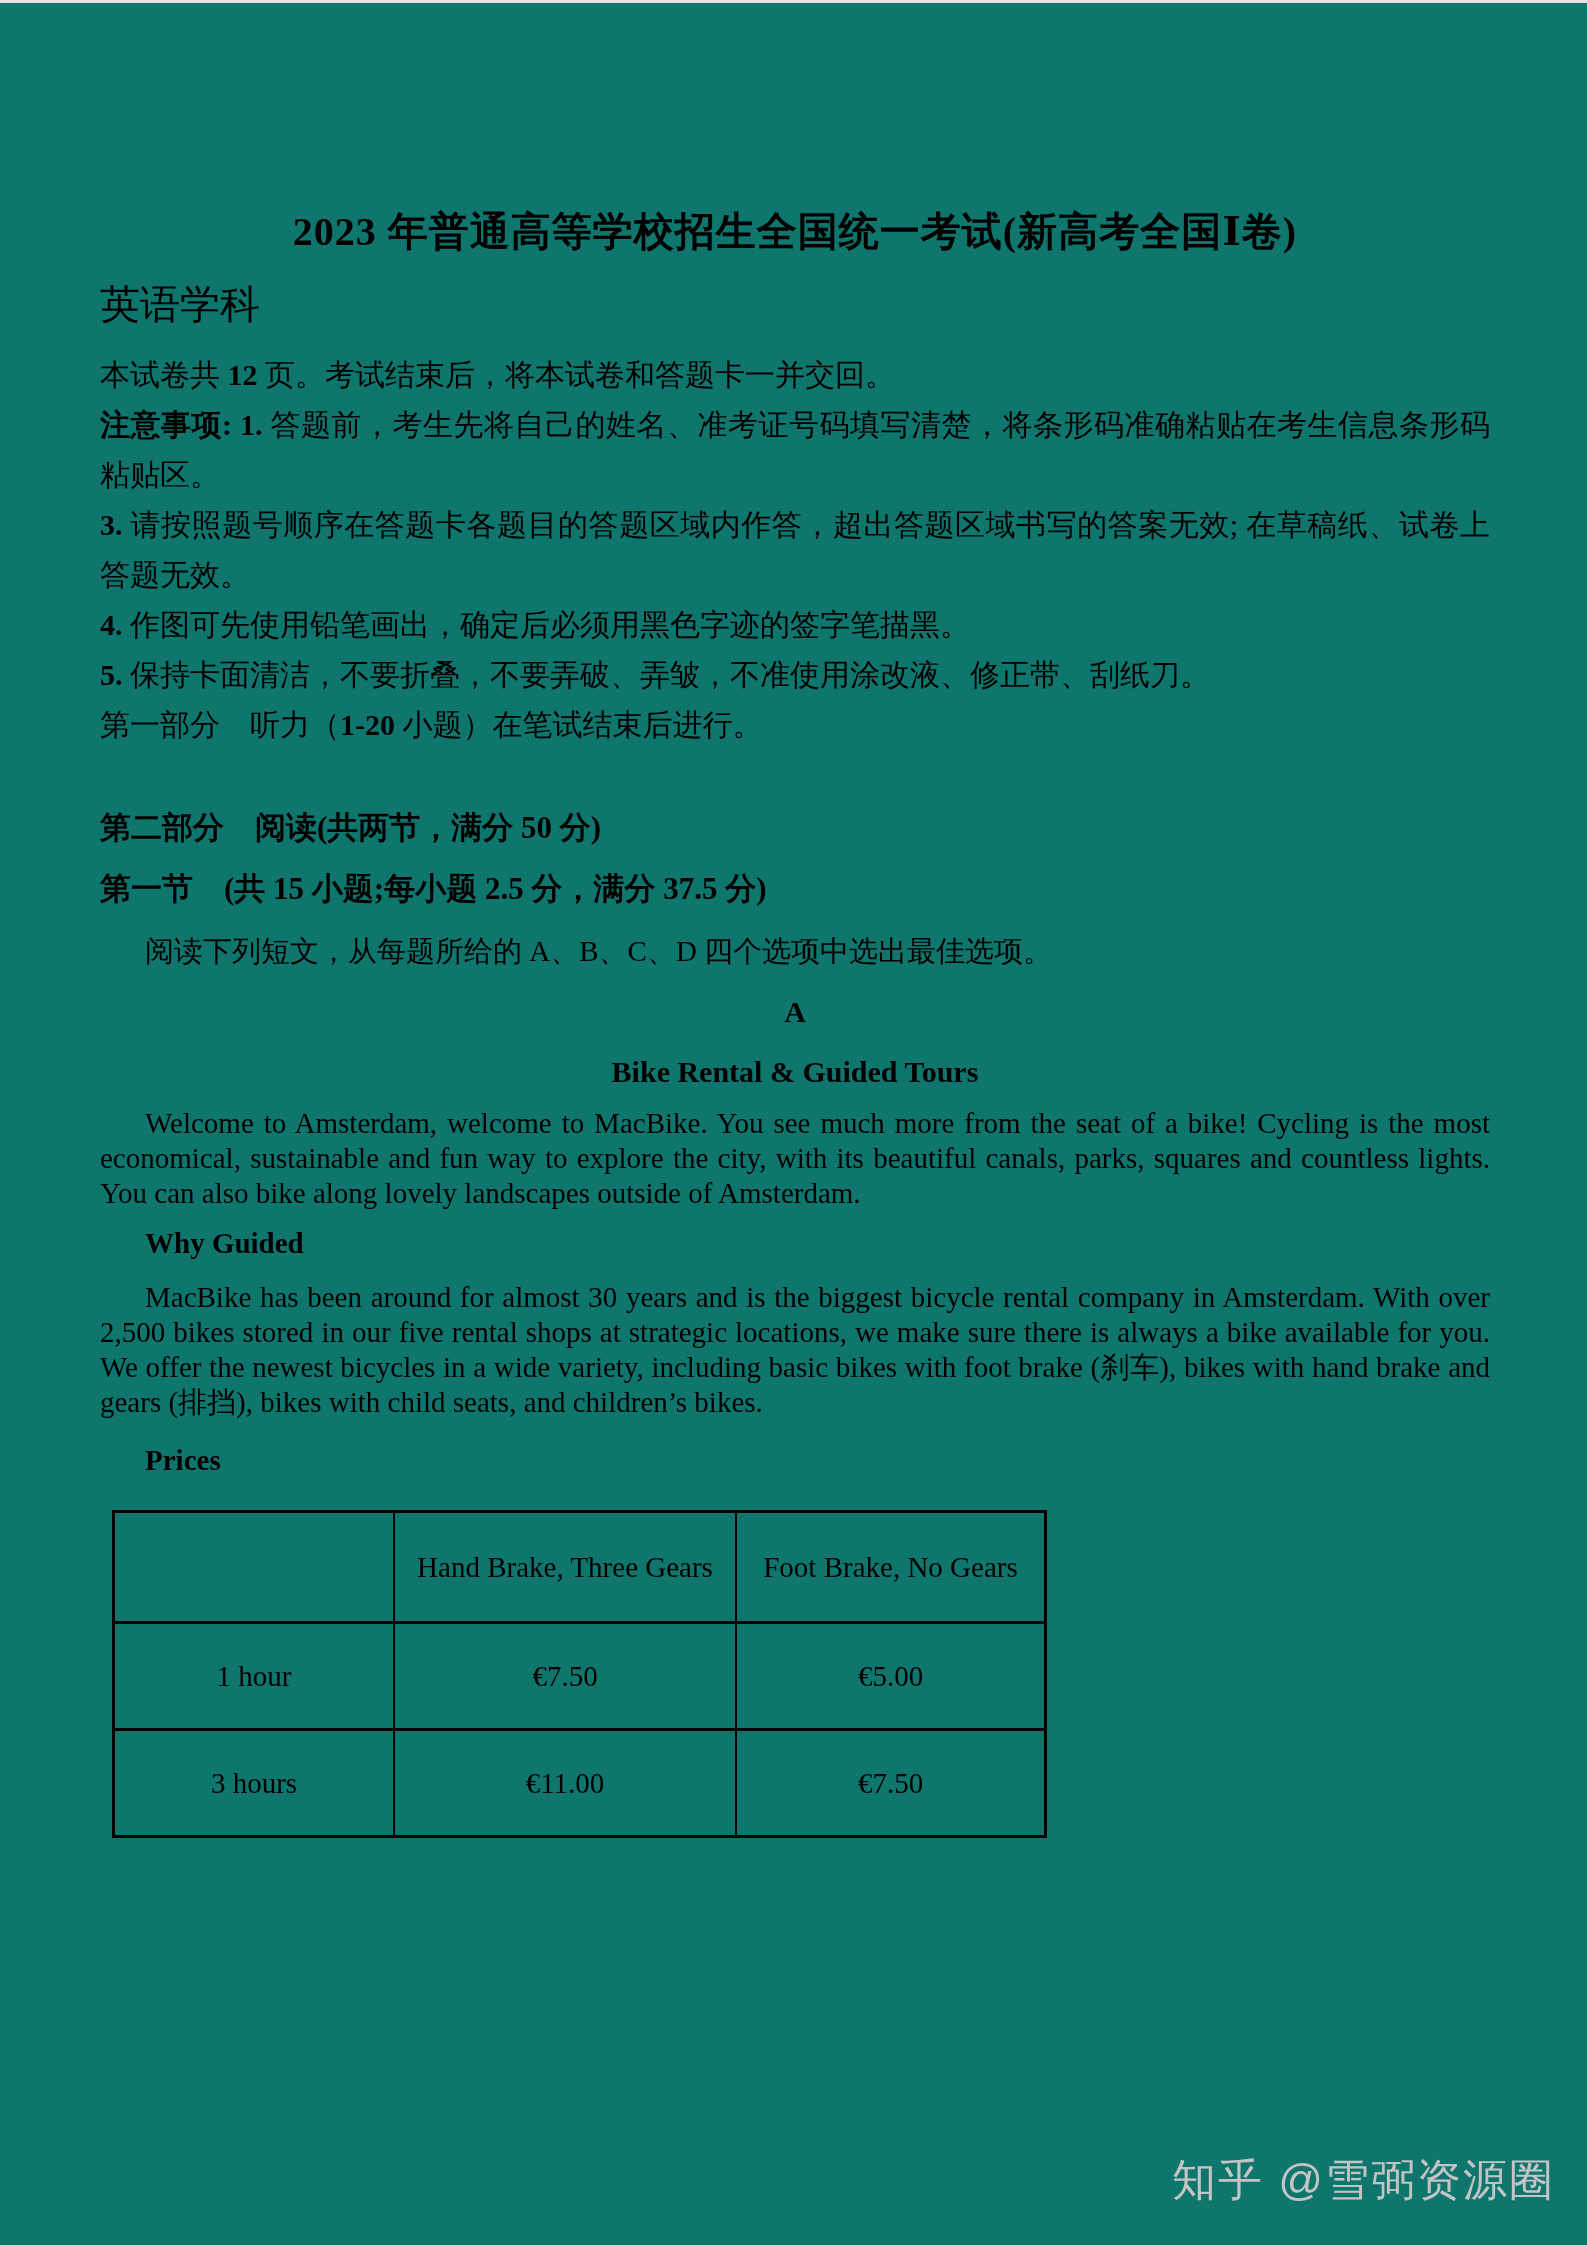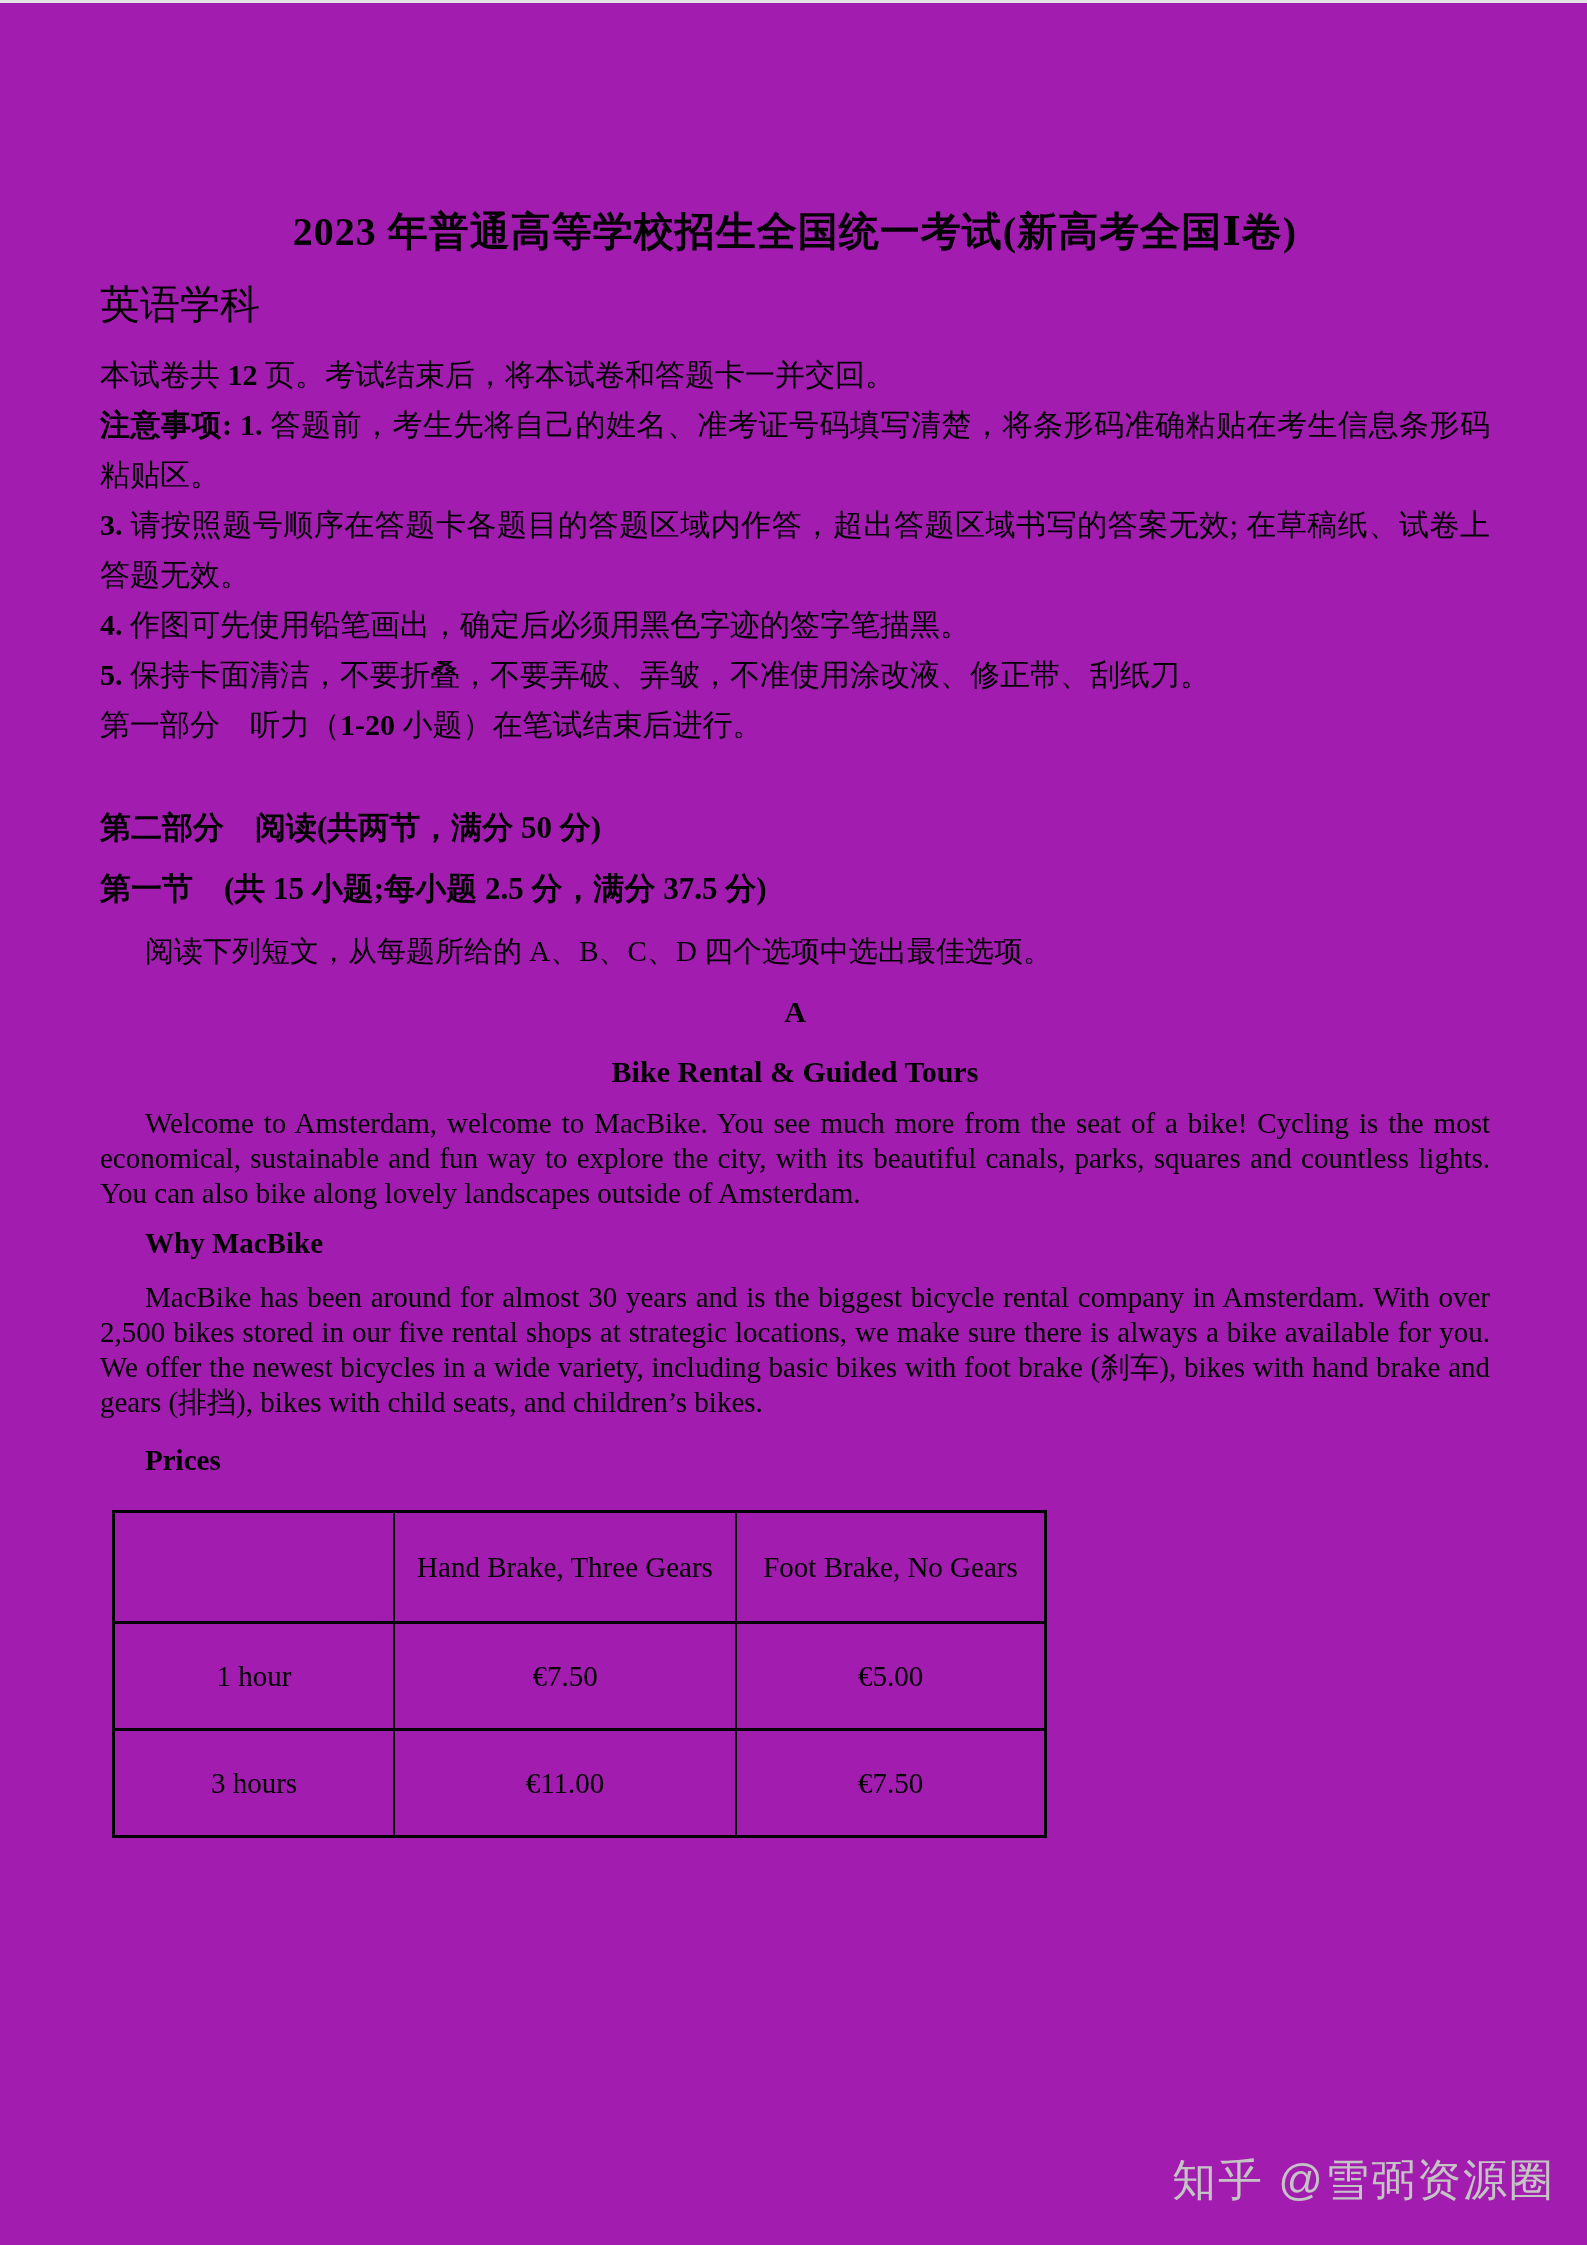--- a/index.html
+++ b/index.html
@@ -1,20 +1,20 @@
 <!DOCTYPE html>
 <html><head>
 <meta charset="utf-8">
 <style>
   html, body { margin: 0; padding: 0; background: #ffffff; }
   .page {
     position: relative;
     width: 1587px;
     height: 2245px;
-    background: #a21caf;
+    background: #0f766e;
     color: #000000;
     font-family: "Liberation Serif", "DejaVu Serif", serif;
     overflow: hidden;
     border-top: 3px solid #e3e3e3;
     box-sizing: border-box;
   }
   .content {
     position: absolute;
     left: 100px;
     top: 0;
@@ -140,21 +140,21 @@
 
     <div class="part-heading">第二部分　阅读(共两节，满分 50 分)</div>
     <div class="section-heading">第一节　(共 15 小题;每小题 2.5 分，满分 37.5 分)</div>
     <div class="direction">阅读下列短文，从每题所给的 A、B、C、D 四个选项中选出最佳选项。</div>
 
     <div class="passage-label">A</div>
     <div class="passage-title">Bike Rental &amp; Guided Tours</div>
 
     <p class="epara">Welcome to Amsterdam, welcome to MacBike. You see much more from the seat of a bike! Cycling is the most economical, sustainable and fun way to explore the city, with its beautiful canals, parks, squares and countless lights. You can also bike along lovely landscapes outside of Amsterdam.</p>
 
-    <div class="sub-heading">Why MacBike</div>
+    <div class="sub-heading">Why Guided</div>
 
     <p class="epara">MacBike has been around for almost 30 years and is the biggest bicycle rental company in Amsterdam. With over 2,500 bikes stored in our five rental shops at strategic locations, we make sure there is always a bike available for you. We offer the newest bicycles in a wide variety, including basic bikes with foot brake (刹车), bikes with hand brake and gears (排挡), bikes with child seats, and children’s bikes.</p>
 
     <div class="sub-heading prices-heading">Prices</div>
 
     <table class="prices">
       <tbody>
           <tr class="hrow">
         <td class="col-a"></td>
         <td class="col-b">Hand Brake, Three Gears</td>

